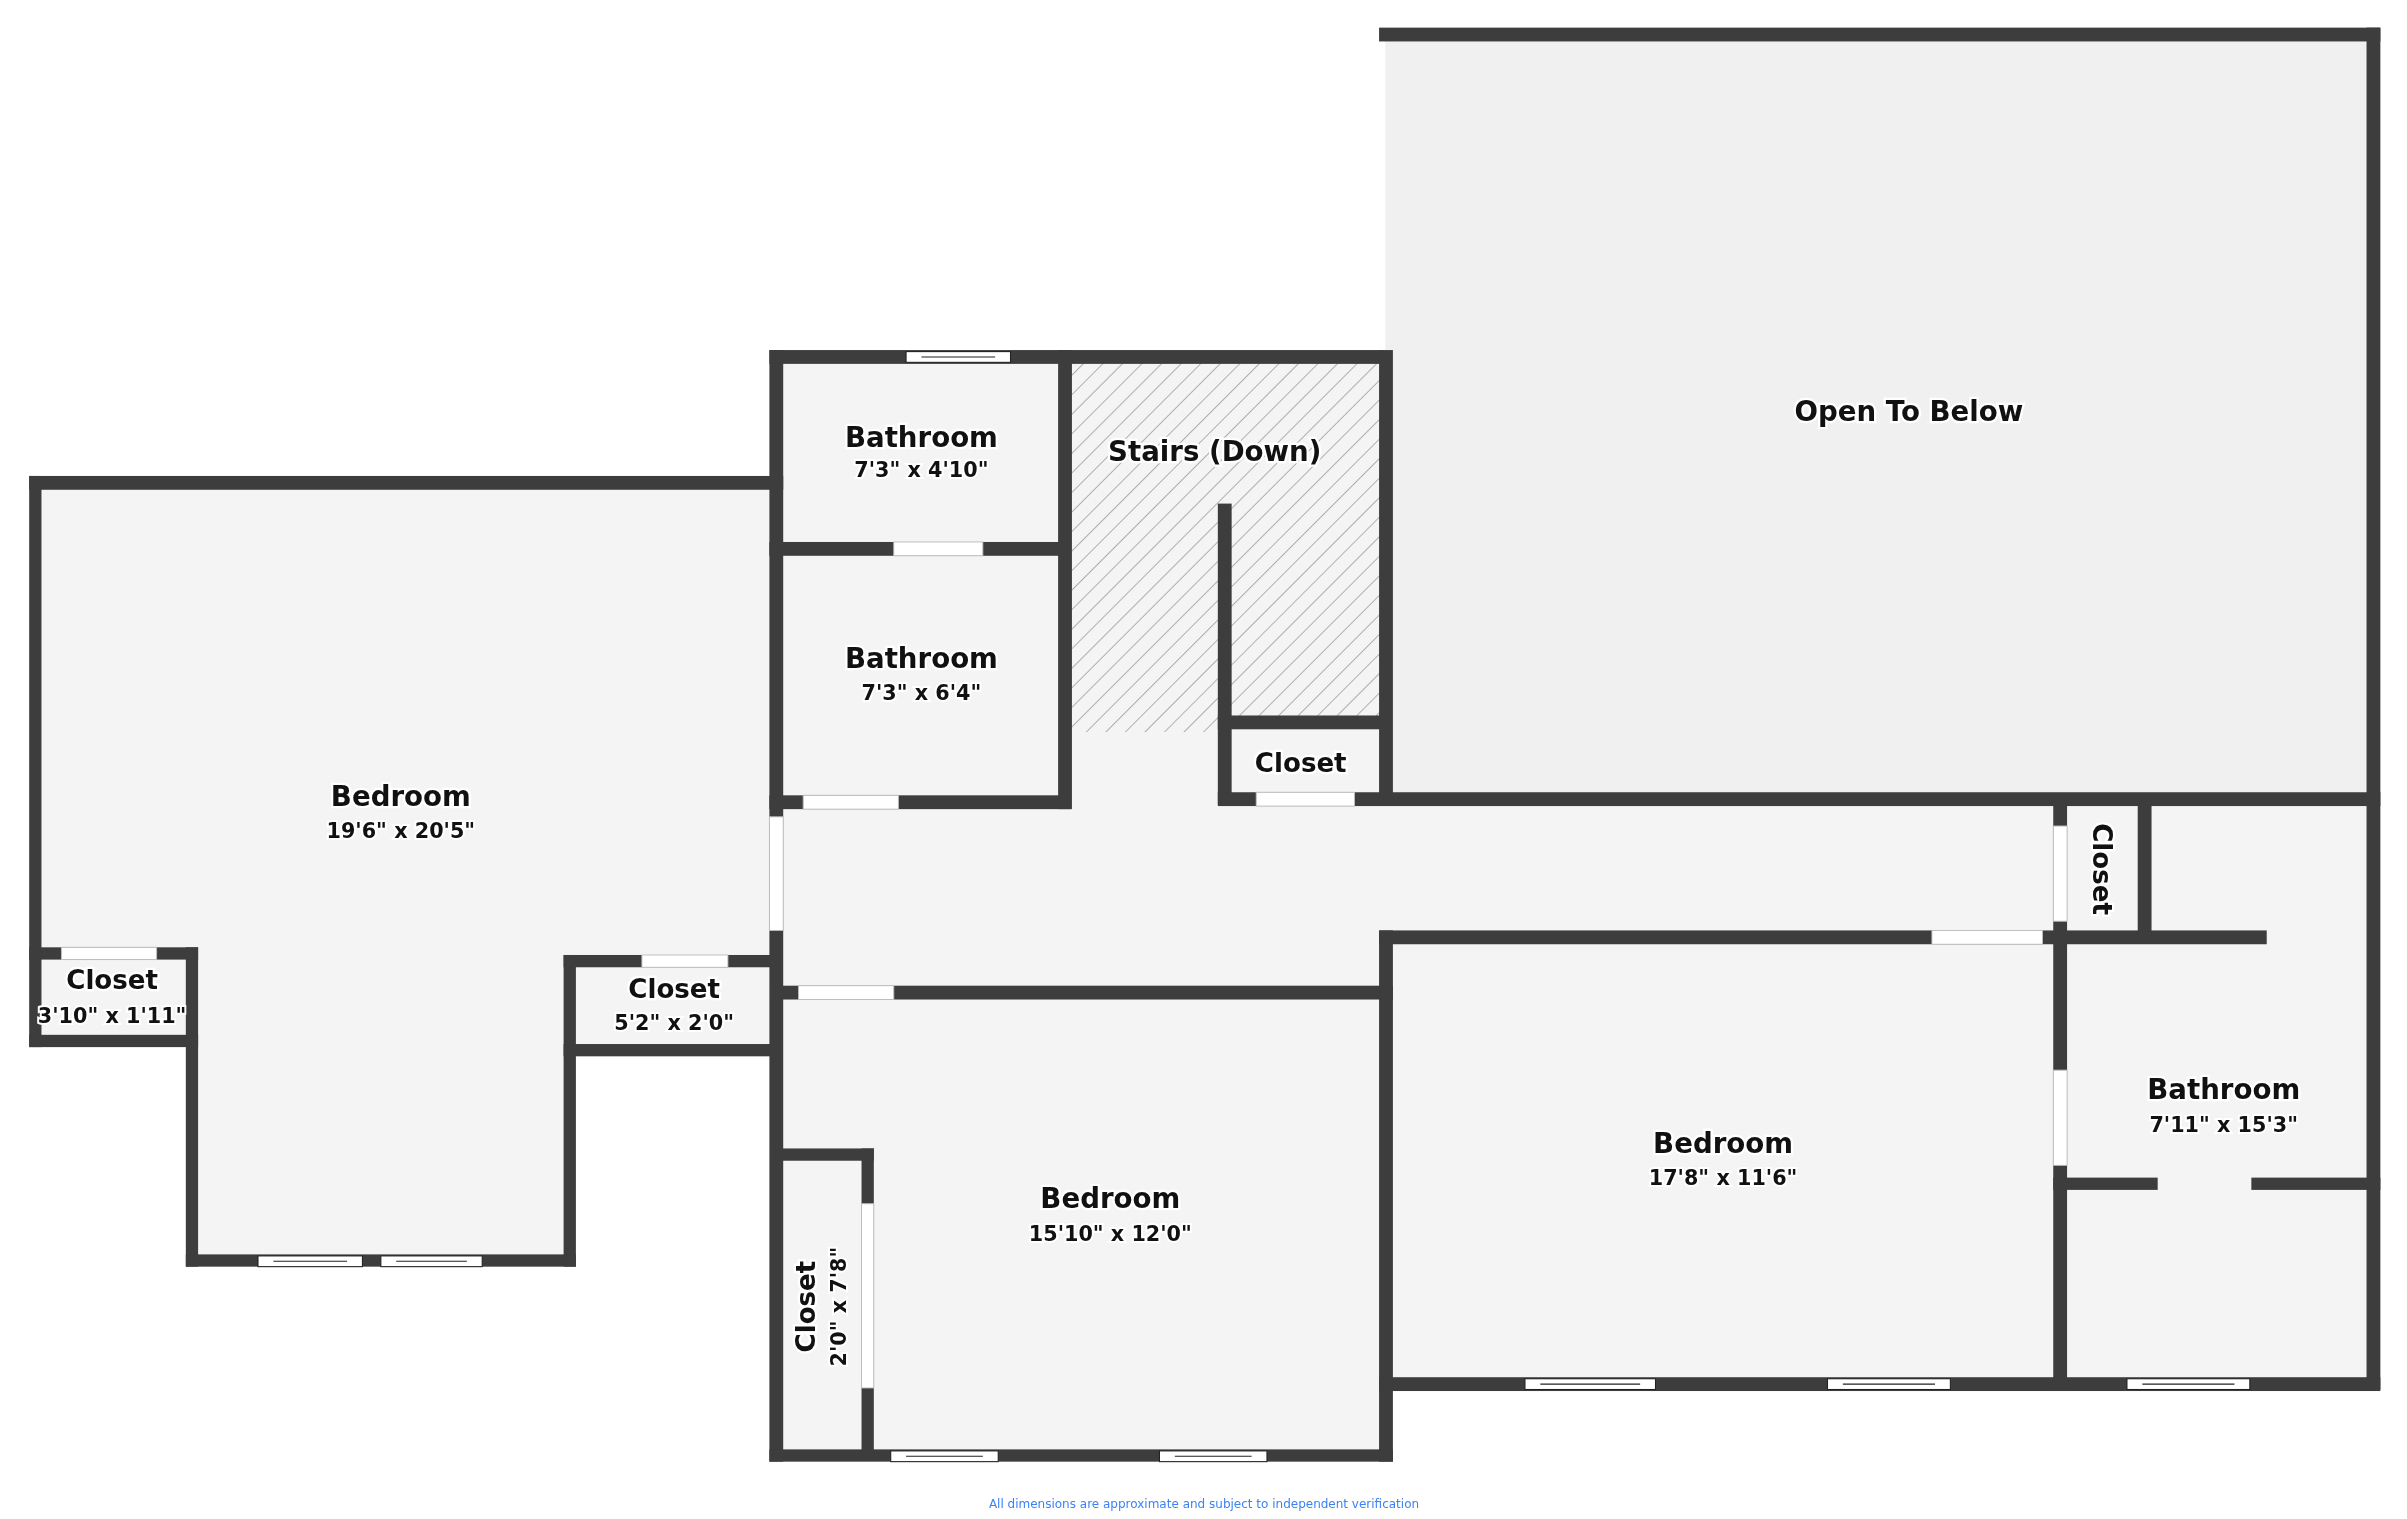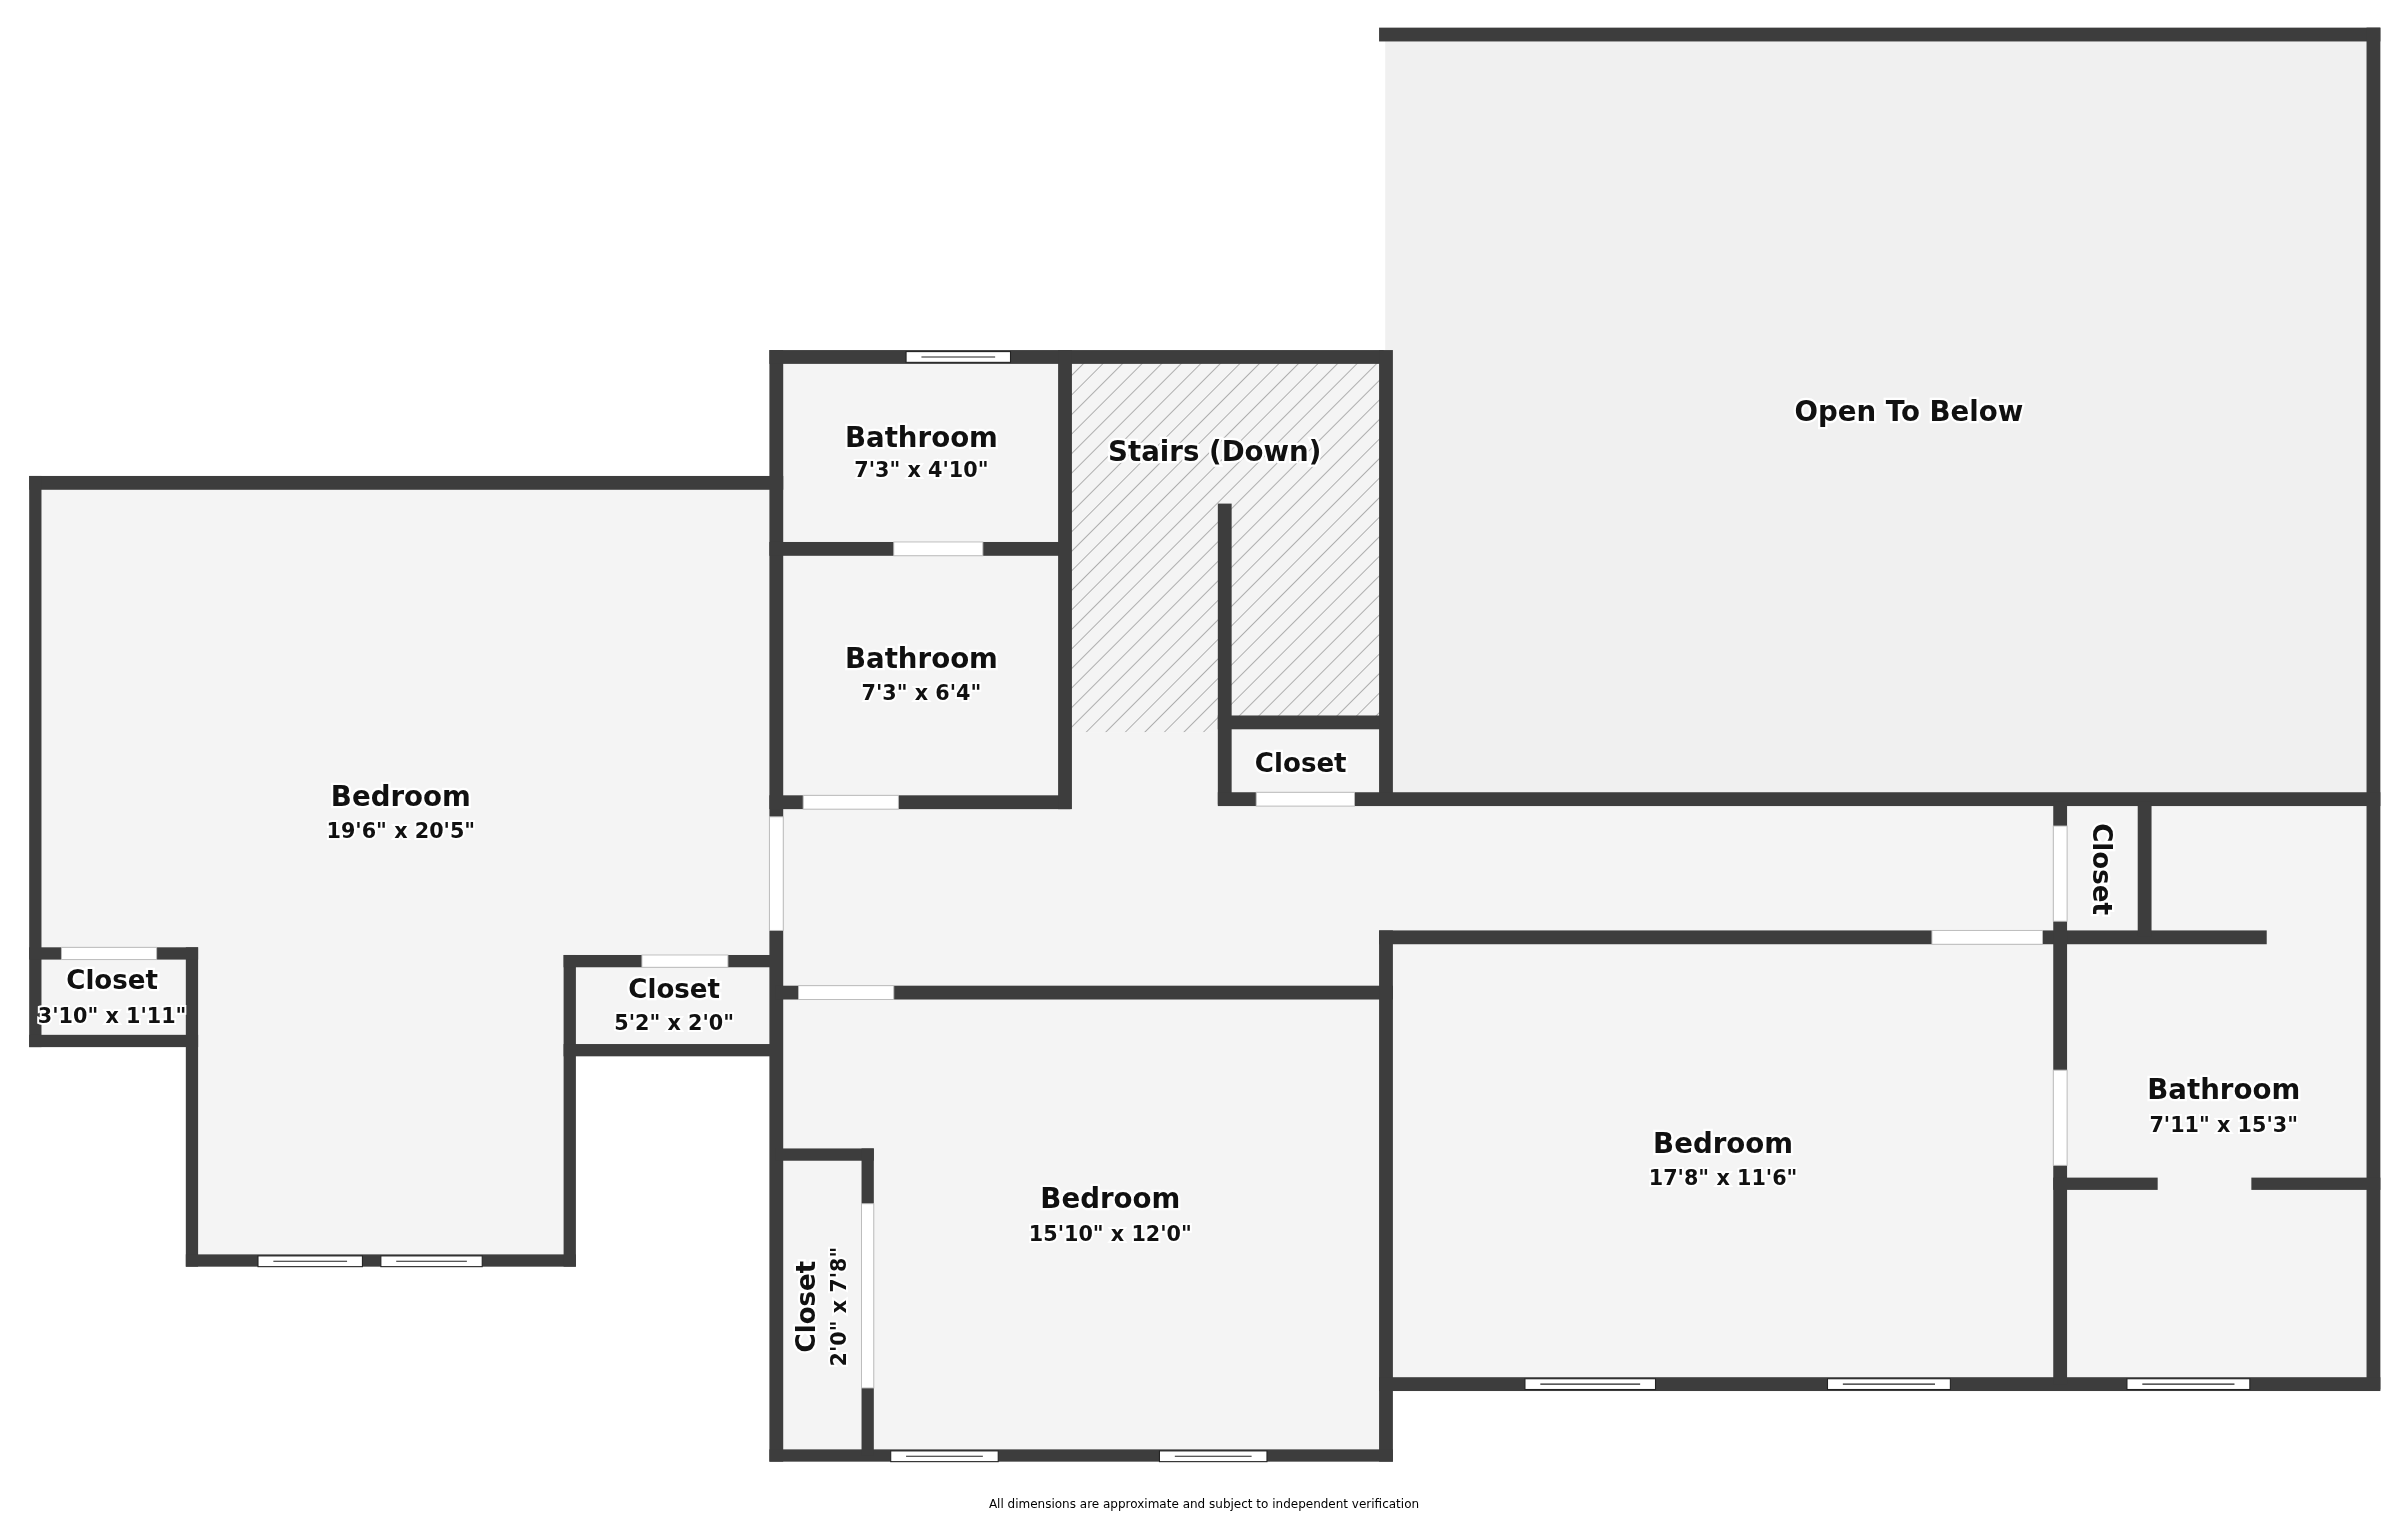--- a/index.html
+++ b/index.html
@@ -6,21 +6,21 @@
   body { width: 2408px; height: 1520px; overflow: hidden; position: relative; }
   #plan { position: absolute; left: 0; top: 0; width: 2408px; height: 1520px; }
   .wall { fill: #3d3d3d; }
   .floor { fill: #f4f4f4; }
   .floor-open { fill: #f0f0f0; }
   .opening { fill: #ffffff; stroke: #bdbdbd; stroke-width: 0.6; }
   .window { fill: #ffffff; stroke: #222; stroke-width: 0.7; }
   .room-name { font-family: "DejaVu Sans", sans-serif; font-weight: bold; font-size: 18px; fill: #111; text-anchor: middle; paint-order: stroke; stroke: #ffffff; stroke-width: 3px; }
   .room-dim { font-family: "DejaVu Sans", sans-serif; font-weight: bold; font-size: 13.5px; fill: #111; text-anchor: middle; paint-order: stroke; stroke: #ffffff; stroke-width: 2.5px; }
   .room-name-sm { font-size: 17px; }
-  .disclaimer { position: absolute; left: 0; width: 2408px; top: 1497px; text-align: center; font-family: "DejaVu Sans", sans-serif; font-size: 12px; color: #000000; }
+  .disclaimer { position: absolute; left: 0; width: 2408px; top: 1497px; text-align: center; font-family: "DejaVu Sans", sans-serif; font-size: 12px; color: #3b82f6; }
 </style>
 </head>
 <body>
 
 <svg id="plan" viewBox="0 0 1568 990" preserveAspectRatio="none" xmlns="http://www.w3.org/2000/svg">
   <defs>
     <pattern id="hatch" patternUnits="userSpaceOnUse" width="9" height="9" patternTransform="rotate(45)">
       <rect width="9" height="9" fill="#f4f4f4"></rect>
       <line x1="0" y1="0" x2="0" y2="9" stroke="#9a9a9a" stroke-width="1"></line>
     </pattern>

